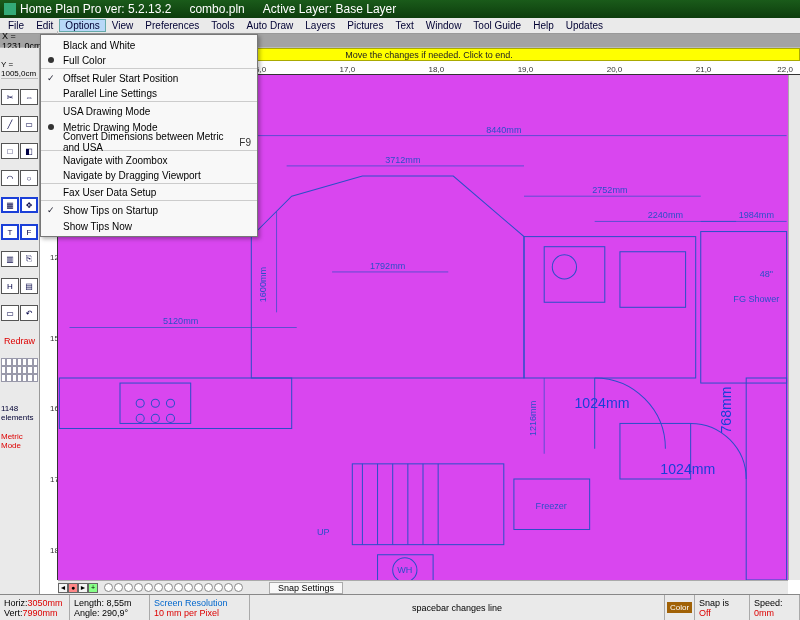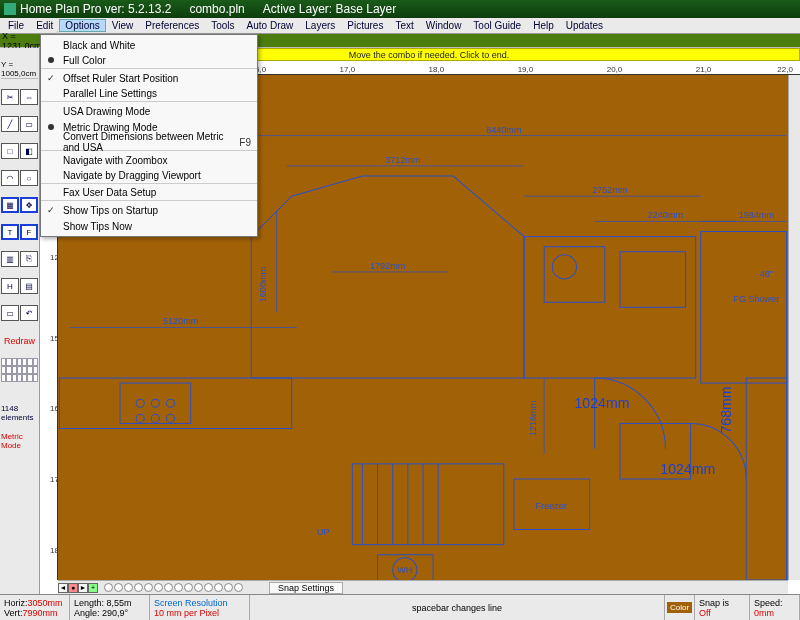--- a/index.html
+++ b/index.html
@@ -6,21 +6,21 @@
 body { width: 800px; height: 620px; overflow: hidden; background: #dceaf5; position: relative; }
 
 .titlebar { height: 18px; background: linear-gradient(#1a5b1a, #0d3d0d); color: #fff; display: flex; align-items: center; padding: 8px 4px; font-size: 12px; }
 .titlebar .app-icon { width: 12px; height: 12px; background: #3a7; margin-right: 4px; }
 .titlebar .tseg { margin-right: 18px; }
 
 .menubar { height: 16px; background: #eaeaea; border-bottom: 1px solid #999; display: flex; font-size: 10px; align-items: center; padding: 0 2px; }
 .menubar .mitem { padding: 0 6px; cursor: default; color: #003; }
 .menubar .mitem.active { background: #b8d8f8; border: 1px solid #6aa; padding: 0 5px; }
 
-.coordrow { height: 14px; display: flex; align-items: center; font-size: 9px; background: #4d7c0f; border-bottom: 1px solid #bbb; }
+.coordrow { height: 14px; display: flex; align-items: center; font-size: 9px; background: #a3a3a3; border-bottom: 1px solid #bbb; }
 .coordrow .coord { width: 58px; padding-left: 2px; border-right: 1px solid #bbb; }
 
 .hintbar { position: absolute; top: 48px; left: 58px; right: 0; height: 13px; background: #ffff00; color: #222; font-size: 9px; text-align: center; line-height: 12px; border: 1px solid #aa0; z-index: 2; }
 
 .workspace { position: absolute; top: 48px; left: 0; right: 0; bottom: 26px; display: flex; }
 
 .lefttools { width: 40px; background: #eaeaea; border-right: 1px solid #999; display: flex; flex-direction: column; padding: 12px 1px 1px 1px; gap: 10px; font-size: 8px; }
 .lefttools .toolrow { display: flex; gap: 1px; margin-bottom: 1px; }
 .lefttools .tb { width: 18px; height: 16px; border: 1px solid #555; background: #fff; display: flex; align-items: center; justify-content: center; color: #004; font-size: 8px; }
 .lefttools .tb.blue { border: 2px solid #1a3fd8; }
@@ -28,21 +28,21 @@
 .lefttools .swatch { display: grid; grid-template-columns: repeat(7,1fr); gap: 0; margin-top: 2px; }
 .lefttools .swatch div { height: 8px; border: 1px solid #99a; background: #fff; }
 .lefttools .elcount { font-size: 8px; color: #003; margin-top: 12px; }
 .lefttools .metric { font-size: 8px; color: #d00; }
 
 .canvasarea { flex: 1; background: #fff; position: relative; overflow: hidden; }
 .ruler-h { position: absolute; top: 13px; left: 18px; right: 0; height: 14px; border-bottom: 1px solid #333; font-size: 8px; color: #333; background: #fff; }
 .ruler-h .tlabel { position: absolute; top: 4px; transform: translateX(-50%); }
 .ruler-v { position: absolute; top: 27px; left: 0; bottom: 14px; width: 18px; border-right: 1px solid #333; font-size: 8px; color: #333; background: #fff; }
 .ruler-v .tlabel { position: absolute; left: 1px; transform: translateY(-50%); margin-left: 9px; }
-.floorplan { position: absolute; top: 27px; left: 18px; right: 12px; bottom: 14px; background: #a16207; }
+.floorplan { position: absolute; top: 27px; left: 18px; right: 12px; bottom: 14px; background: #d946ef; }
 .floorplan svg { width: 100%; height: 100%; }
 .floorplan svg line, .floorplan svg rect, .floorplan svg polyline, .floorplan svg circle, .floorplan svg path { stroke: #2b4fc8; fill: none; stroke-width: 1; }
 .floorplan svg text { fill: #2b4fc8; font-size: 9px; font-family: sans-serif; }
 .floorplan svg .big { font-size: 14px; fill: #1a3fd8; }
 .floorplan svg .dim { stroke-width: 0.7; }
 
 .scroll-v { position: absolute; top: 27px; right: 0; bottom: 14px; width: 12px; background: #e8e8e8; border-left: 1px solid #aaa; }
 .scroll-h { position: absolute; bottom: 0; left: 18px; right: 12px; height: 14px; background: #e8e8e8; border-top: 1px solid #aaa; display: flex; align-items: center; }
 .scroll-h .arrowbox { display:flex; gap:0;}
 .scroll-h .ab { width:10px;height:10px;border:1px solid #666;background:#f4f4f4;font-size:7px;line-height:8px;text-align:center;}
@@ -88,21 +88,21 @@
   <span class="mitem">Tool Guide</span>
   <span class="mitem">Help</span>
   <span class="mitem">Updates</span>
 </div>
 
 <div class="coordrow">
   <div class="coord">X = 1231,0cm</div>
 </div>
 <div class="coordrow" style="height:0;"></div>
 
-<div class="hintbar">Move the combo if needed. Click to end.</div>
+<div class="hintbar">Move the changes if needed. Click to end.</div>
 
 <div class="workspace">
 
   <div class="lefttools">
     <div class="coord" style="font-size:8px;border-bottom:1px solid #bbb;">Y = 1005,0cm</div>
     <div class="toolrow">
         <div class="tb">✂</div>
         <div class="tb">⇔</div>
       </div>
     <div class="toolrow">

